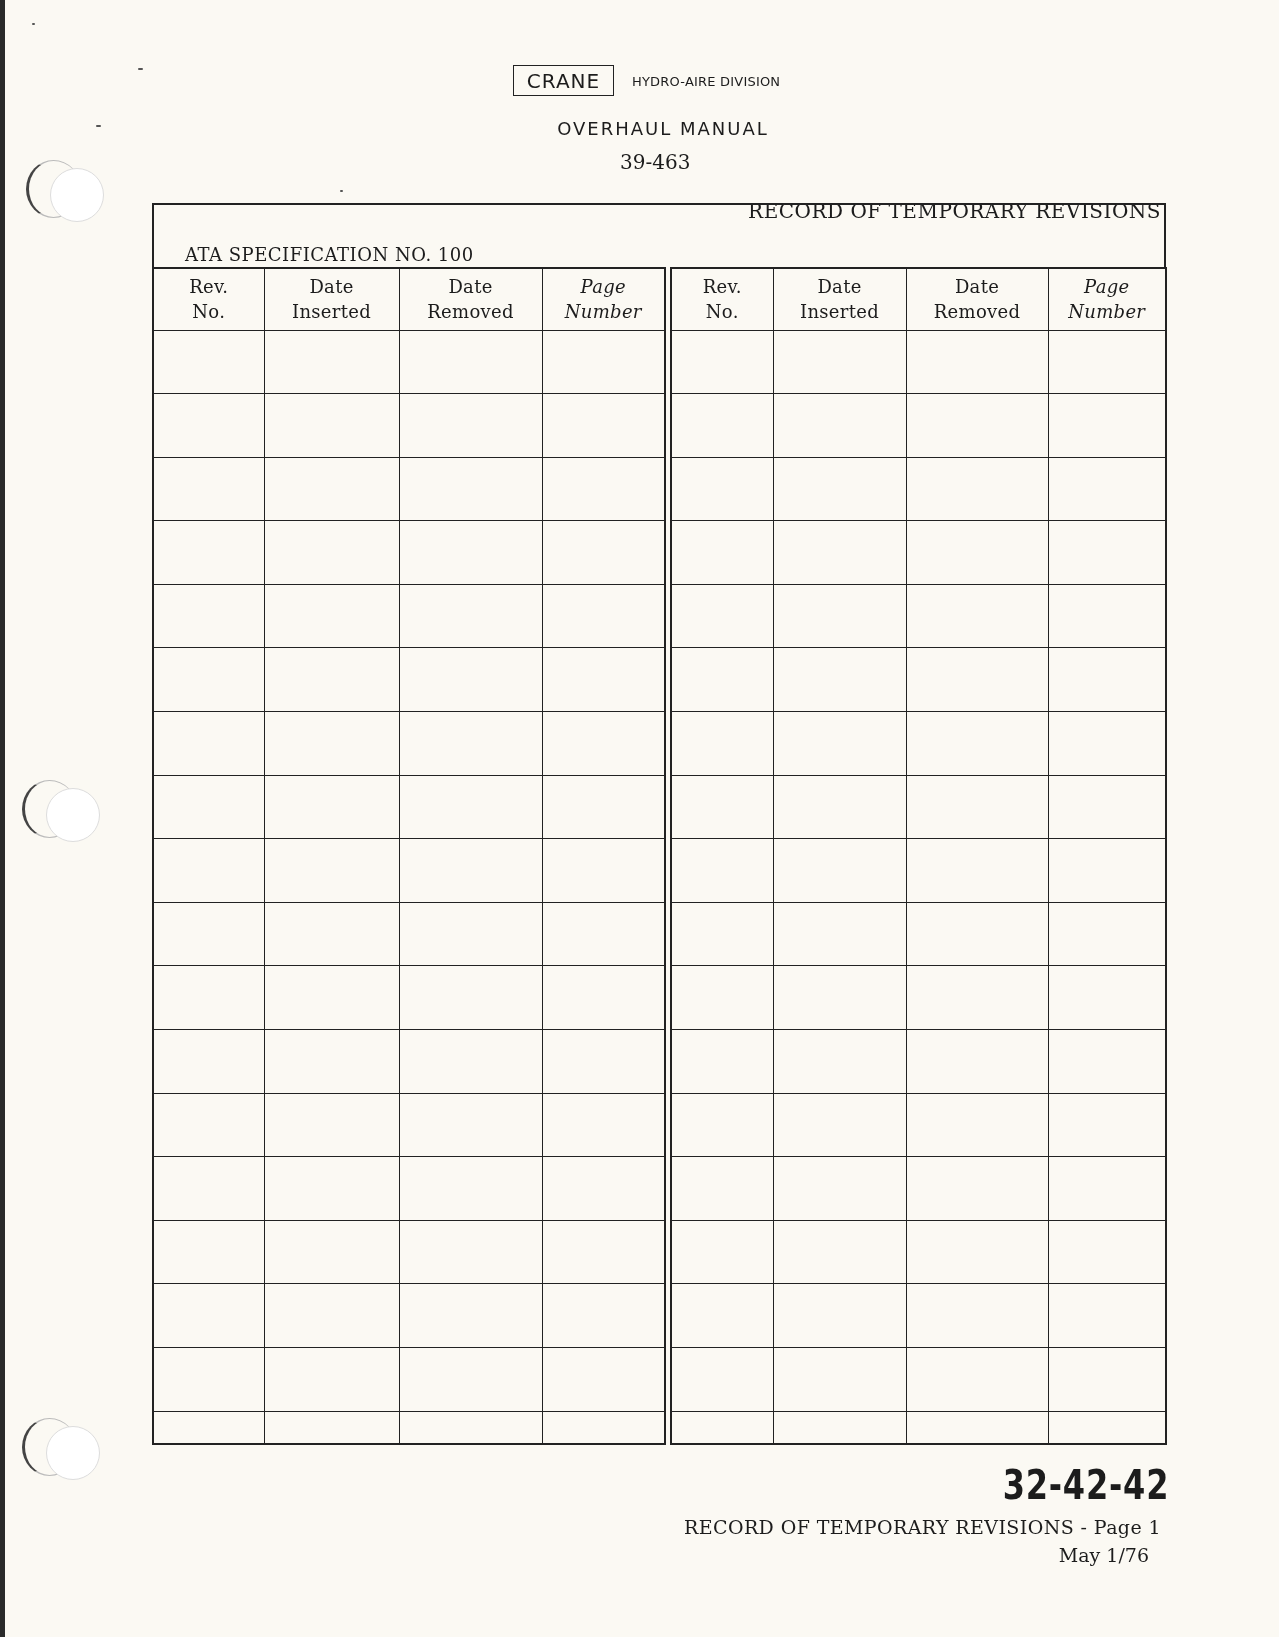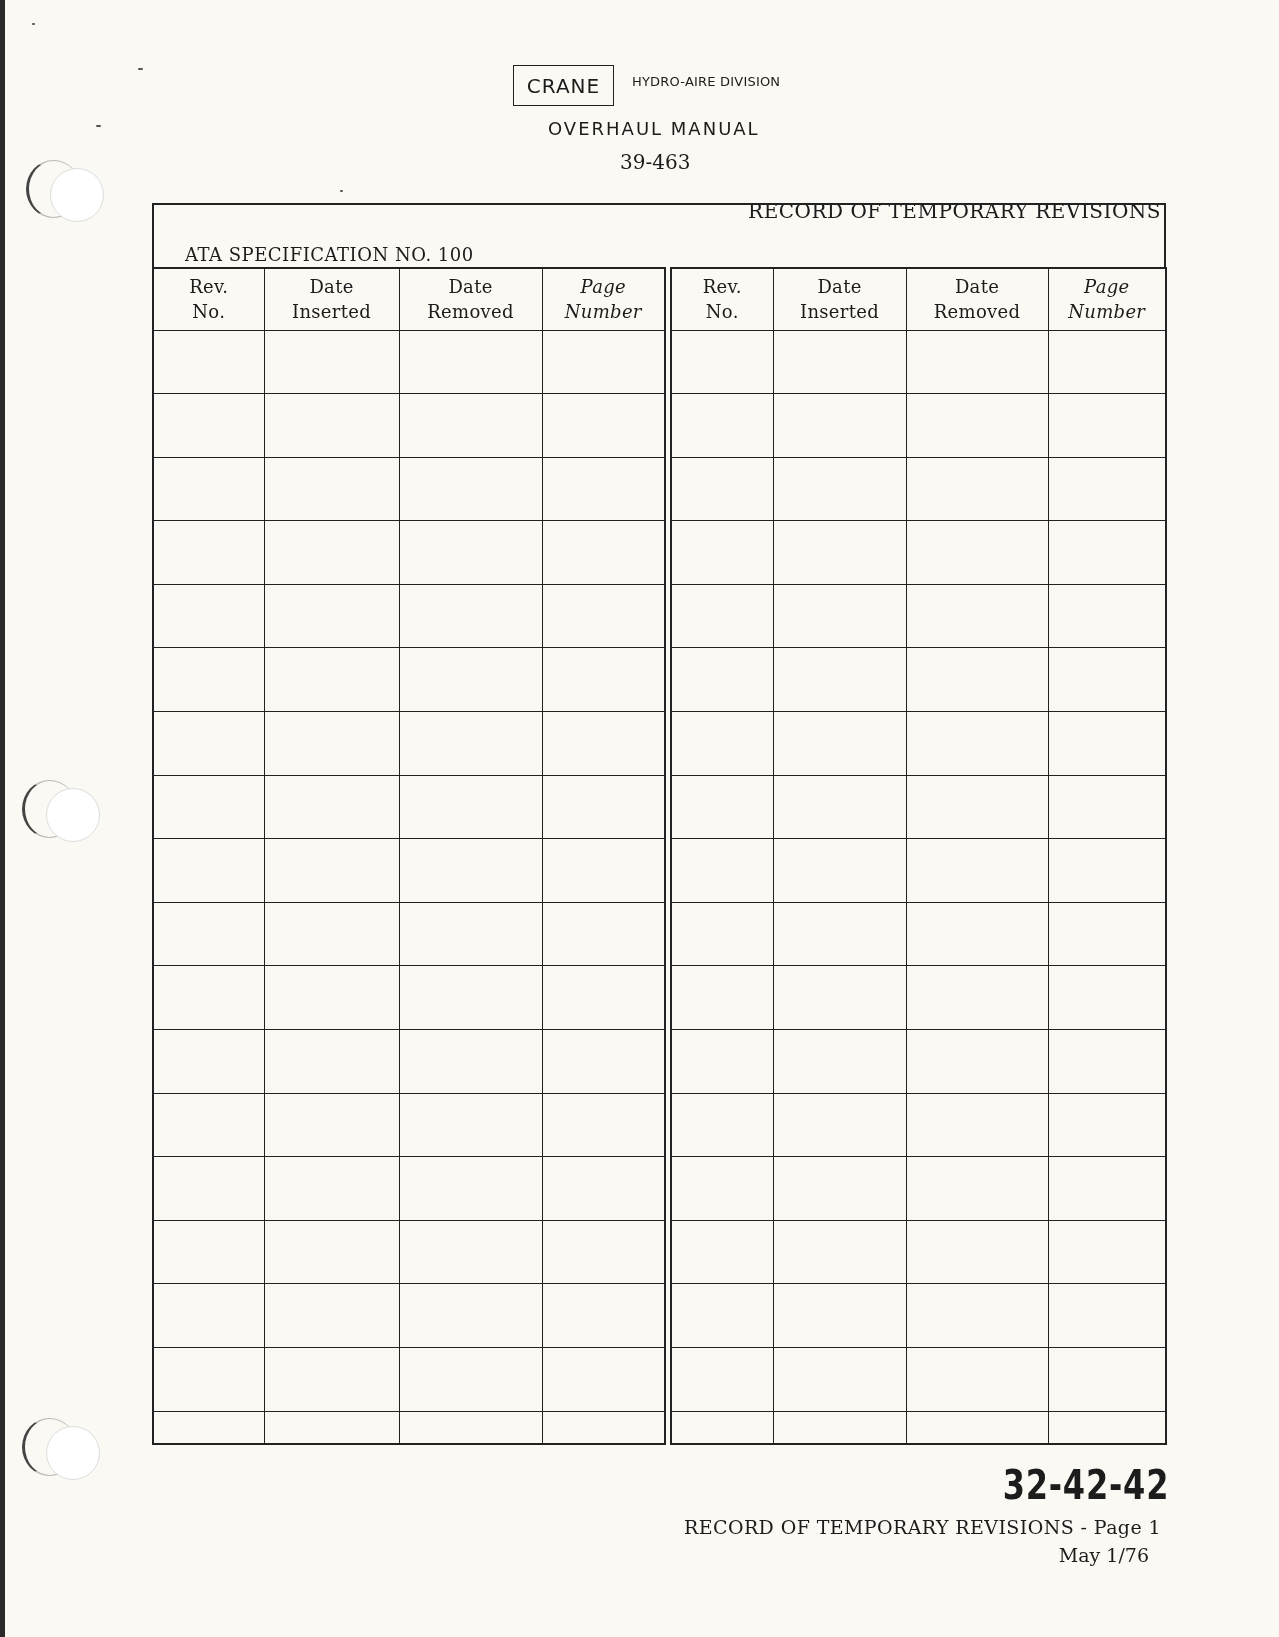--- a/index.html
+++ b/index.html
@@ -29,35 +29,35 @@
   }
   .hole {
     position: absolute; left: 24px; top: 10px; width: 52px; height: 52px;
     border-radius: 50%;
     background: #ffffff;
     border: 1px solid #ddd;
   }
 
   
   .crane-box {
-    position: absolute; left: 513px; top: 65px; width: 101px; height: 41px;
+    position: absolute; left: 513px; top: 65px; width: 101px; height: 31px;
     border: 1.5px solid #222;
     font-family: "DejaVu Sans", "Liberation Sans", sans-serif;
     font-size: 20px; letter-spacing: 1px;
     display: flex; align-items: center; justify-content: center;
     box-sizing: border-box;
   }
   .division {
     position: absolute; left: 632px; top: 74px;
     font-family: "DejaVu Sans", "Liberation Sans", sans-serif;
     font-size: 13px; letter-spacing: 0.2px;
   }
   .manual-title {
     position: absolute; left: 548px; top: 118px; width: 230px;
-    text-align: left;
+    text-align: center;
     font-family: "DejaVu Sans", "Liberation Sans", sans-serif;
     font-size: 18px; letter-spacing: 2px;
   }
   .manual-no {
     position: absolute; left: 620px; top: 150px;
     font-size: 20px;
   }
   .record-title {
     position: absolute; right: 118px; top: 174px;
     font-size: 20px; letter-spacing: 0.5px; margin-top: 25px;

